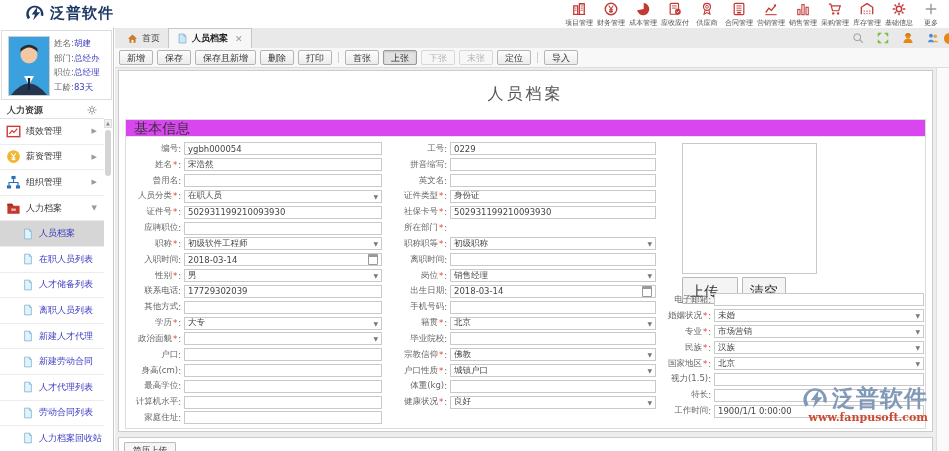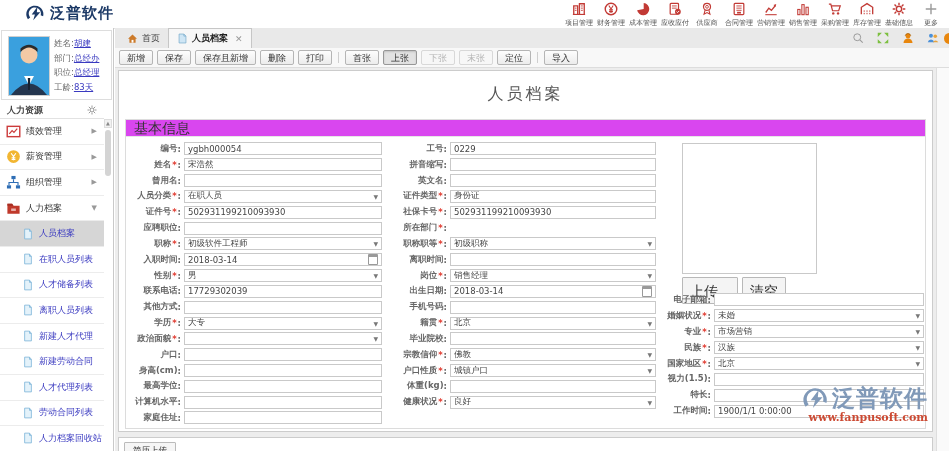--- a/index.html
+++ b/index.html
@@ -38,21 +38,21 @@
   .tbtn.disabled{color:#b3b3b3;border-color:#d8d8d8;background:#f7f7f7;}
   .tsep{width:1px;height:11px;background:#cfcfcf;margin:0 2px;}
 
   
   .sidebar{position:absolute;left:0;top:28px;width:114px;height:423px;background:#fff;border-right:1px solid #c9c9c9;box-sizing:border-box;}
   .profile{position:absolute;left:1px;top:2px;width:111px;height:70px;border:1px solid #ddd;box-sizing:border-box;background:#fff;}
   .photo{position:absolute;left:6px;top:5px;width:40px;height:58px;border:1px solid #cfcfcf;}
   .photo svg{width:100%;height:100%;display:block;}
   .pinfo{position:absolute;left:52px;top:6px;}
   .prow{height:14.5px;display:flex;align-items:center;font-size:8.5px;color:#666;white-space:nowrap;}
-  .prow a{color:var(--link-blue);text-decoration:underline;cursor:pointer;}
+  .prow a{color:var(--link-blue);cursor:pointer;}
   .side-header{position:absolute;left:0;top:74px;width:104px;height:17px;display:flex;align-items:center;justify-content:space-between;padding:0 7px;box-sizing:border-box;border-bottom:1px solid #e2e2e2;font-weight:bold;color:#444;gap:25px;}
   .side-header .icon{color:#999;}
   .side-header .icon svg{width:10px;height:10px;}
   .side-menu{position:absolute;left:0;top:91px;width:104px;}
   .snode{height:24.6px;display:flex;align-items:center;border-bottom:1px solid #ececec;cursor:pointer;background:#fff;}
   .sgroup{padding-left:6px;gap:5px;}
   .sgroup .icon svg{width:15px;height:15px;}
   .sgroup .glabel{font-size:9px;color:#333;}
   .sgroup .garrow{margin-left:auto;margin-right:7px;color:#999;font-size:7px;}
   .sitem{padding-left:22px;gap:5px;}
@@ -70,21 +70,21 @@
   .main-panel{position:absolute;left:3px;top:2px;width:815px;height:362px;background:#fff;border:1px solid #ccc;box-sizing:border-box;}
   .page-title{margin:13px 0 0;text-align:center;font-size:16px;font-weight:normal;color:#555;letter-spacing:3px;font-family:"DejaVu Serif","Liberation Serif",serif;}
   .fieldset{position:absolute;left:6px;top:48px;width:801px;height:310px;border:1px solid #dcdcdc;box-sizing:border-box;background:#fff;}
   .fieldset-header{height:16px;line-height:16px;padding-left:8px;font-size:14px;color:#333;background:#d946ef;border-bottom:1px solid #e6e6e6;}
   .form-cols{position:relative;height:290px;}
   .fcol{position:absolute;top:4px;}
   .fcol.a{left:0;width:256px;}
   .fcol.b{left:262px;width:268px;}
   .fcol3{position:absolute;left:540px;top:4px;width:258px;}
   .frow{display:flex;align-items:center;height:15.83px;}
-  .flab{display:flex;justify-content:flex-end;align-items:center;font-size:8.5px;color:#666;padding-right:3px;box-sizing:border-box;white-space:nowrap;font-weight:bold;}
+  .flab{display:flex;justify-content:flex-end;align-items:center;font-size:8.5px;color:#666;padding-right:3px;box-sizing:border-box;white-space:nowrap;}
   .fcol.a .flab{width:58px;}
   .fcol.b .flab{width:62px;}
   .fcol3 .flab{width:48px;}
   .star{color:var(--star-red);margin:0 1px;}
   .fbox{flex:1;height:13px;border:1px solid #c9c9c9;background:#fff;display:flex;align-items:center;padding:0 3px;box-sizing:border-box;cursor:text;}
   .fval{font-size:8.5px;color:#444;white-space:nowrap;overflow:hidden;}
   .arrow{margin-left:auto;font-size:6px;color:#777;}
   .cal{margin-left:auto;width:8px;height:7px;border:1px solid #9a9a9a;border-top:3px solid #9a9a9a;border-radius:1px;}
   .photo-box{position:absolute;left:16px;top:2px;width:135px;height:131px;border:1px solid #c9c9c9;background:#fff;box-sizing:border-box;}
   .photo-btns{position:absolute;left:16px;top:136px;display:flex;gap:4px;}

